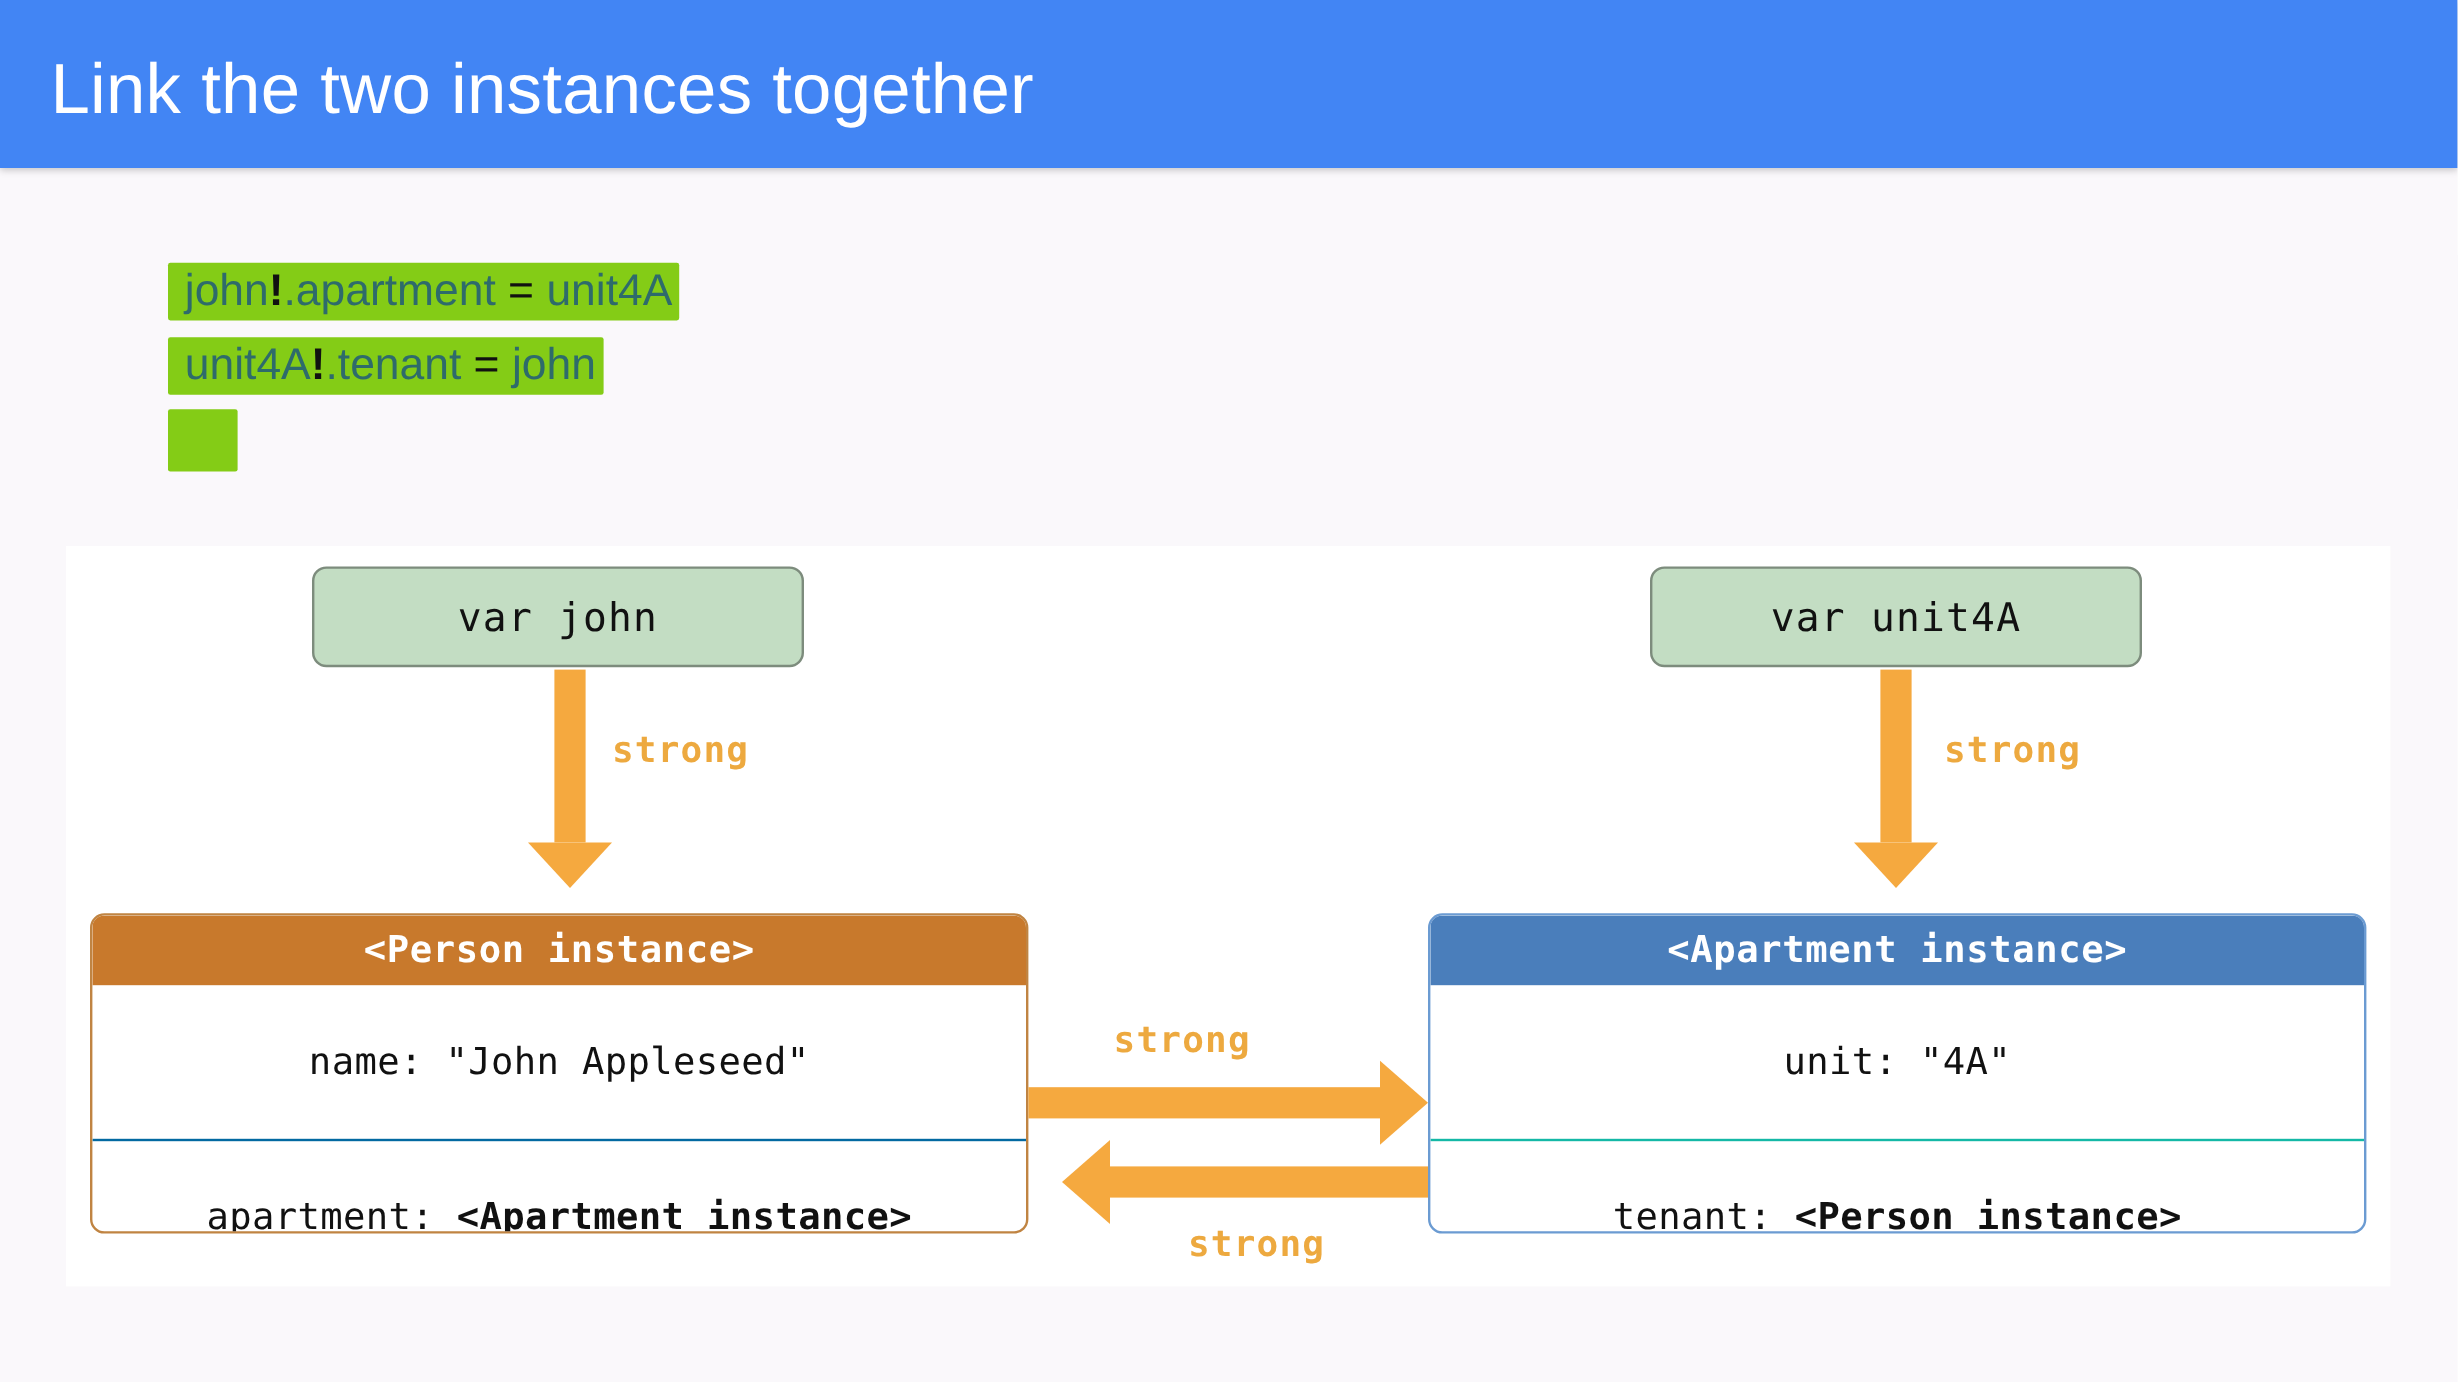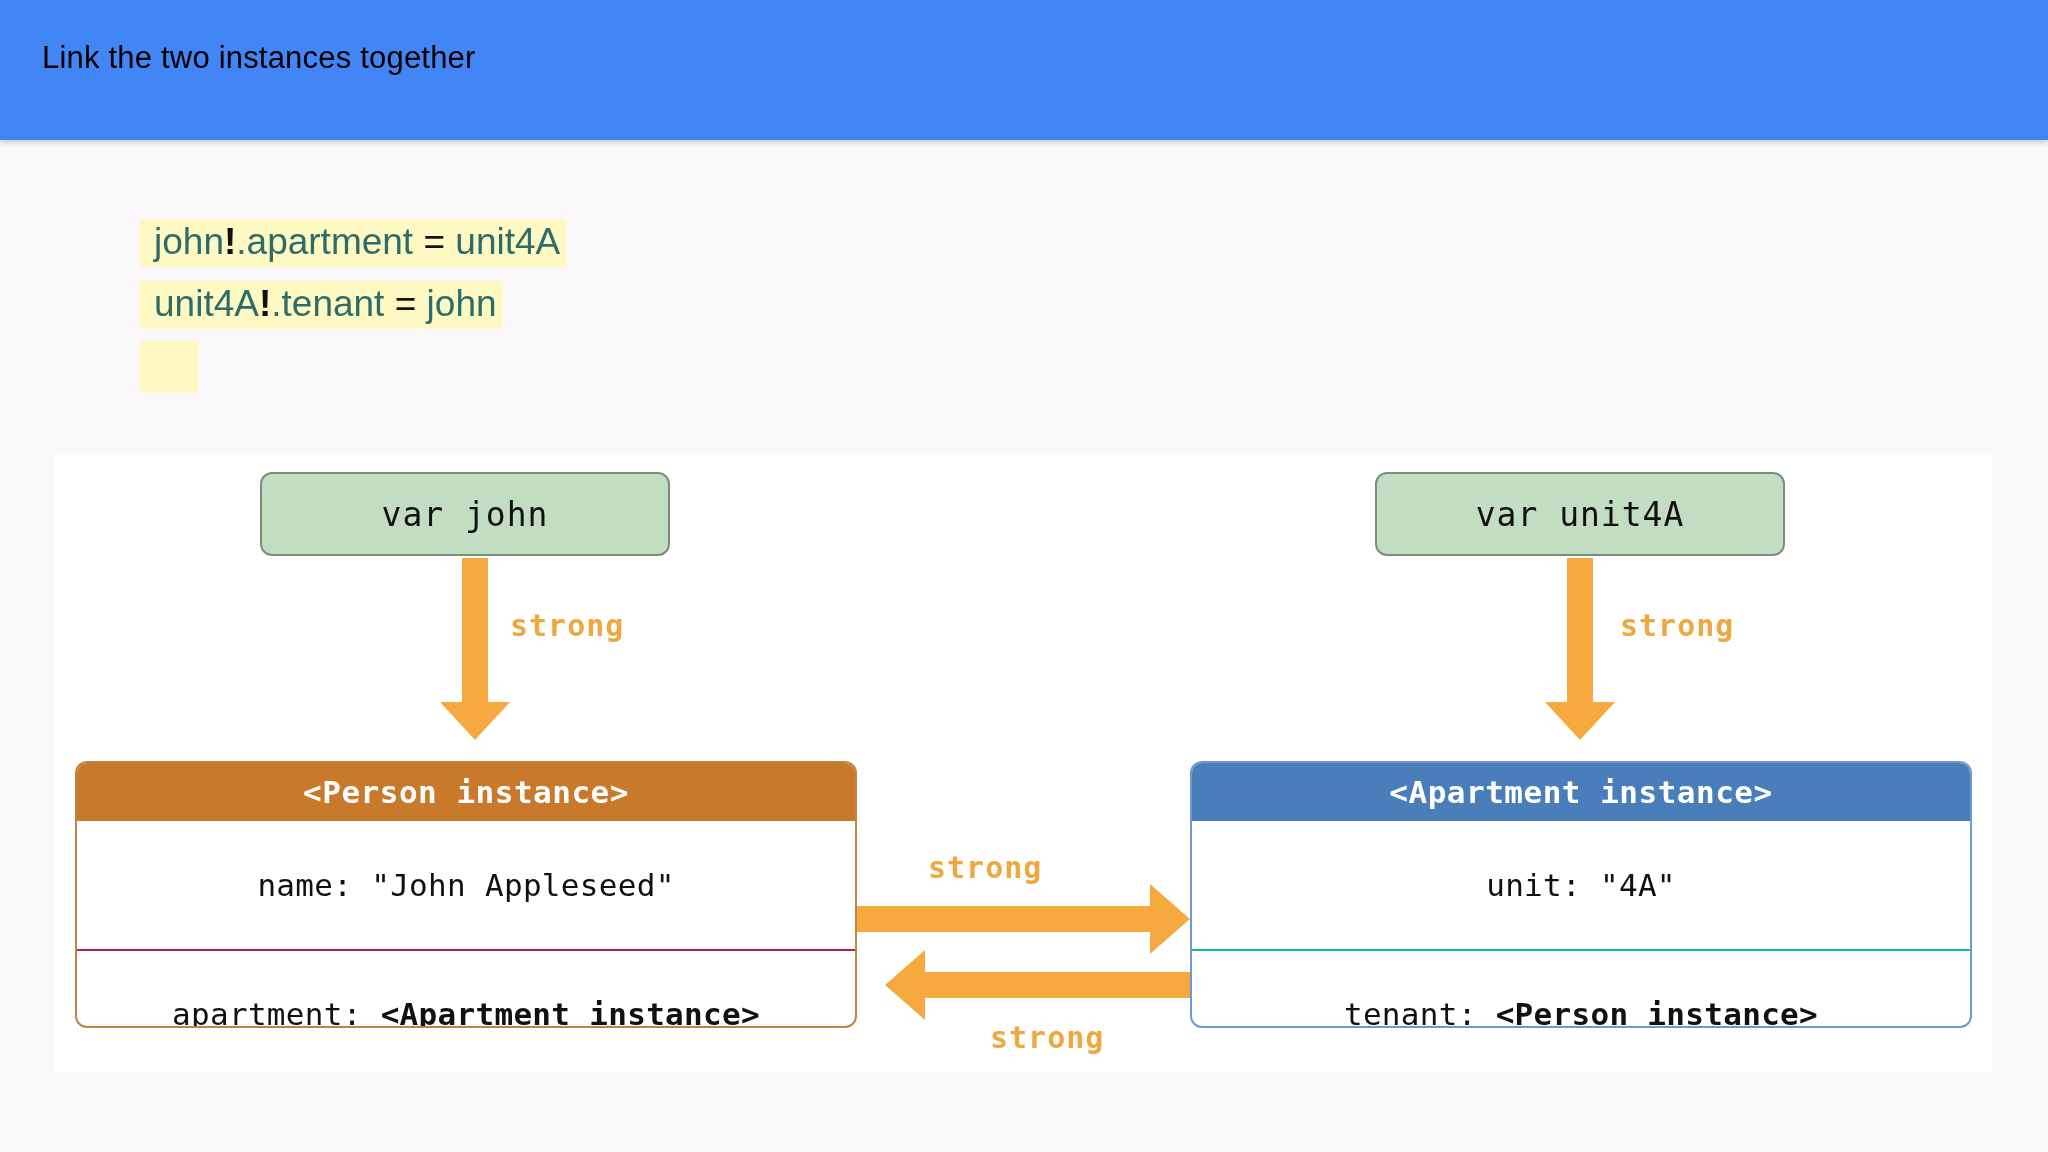--- a/index.html
+++ b/index.html
@@ -22,22 +22,22 @@
     top: 0;
     width: 2048px;
     height: 140px;
     background: #4285f4;
     box-shadow: 0 2px 6px rgba(0,0,0,0.22);
   }
   #header-title {
     position: absolute;
     left: 42px;
     top: 40px;
-    font-size: 31px;
-    color: #000000;
+    font-size: 59px;
+    color: #ffffff;
     font-family: "Liberation Sans", sans-serif;
     font-weight: 400;
     letter-spacing: 0.2px;
     white-space: nowrap;
   }
 
   
   #code-block {
     position: absolute;
     left: 140px;
@@ -46,21 +46,21 @@
   .code-line {
     height: 62px;
     display: flex;
     align-items: center;
     white-space: pre;
     font-family: "Liberation Sans", sans-serif;
     font-size: 37px;
     color: #2e6b6b;
   }
   .code-line .hl {
-    background: #fef9c3;
+    background: #84cc16;
     padding: 2px 6px 4px 14px;
     border-radius: 2px;
   }
   .code-line .punct {
     color: #111111;
     font-weight: 600;
   }
   .code-line .op {
     color: #111111;
   }
@@ -144,21 +144,21 @@
   .instance-row b { font-weight: bold; }
 
   #person-box {
     left: 75px;
     top: 745px;
     width: 782px;
     height: 267px;
     border: 2px solid #c08442;
   }
   #person-box .instance-header { background: #c8792c; }
-  #person-box .instance-row + .instance-row { border-top: 2px solid #be185d; }
+  #person-box .instance-row + .instance-row { border-top: 2px solid #0369a1; }
 
   #apartment-box {
     left: 1190px;
     top: 745px;
     width: 782px;
     height: 267px;
     border: 2px solid #6b9bd2;
   }
   #apartment-box .instance-header { background: #4a7ebb; }
   #apartment-box .instance-row + .instance-row { border-top: 2px solid #14b8a6; }

